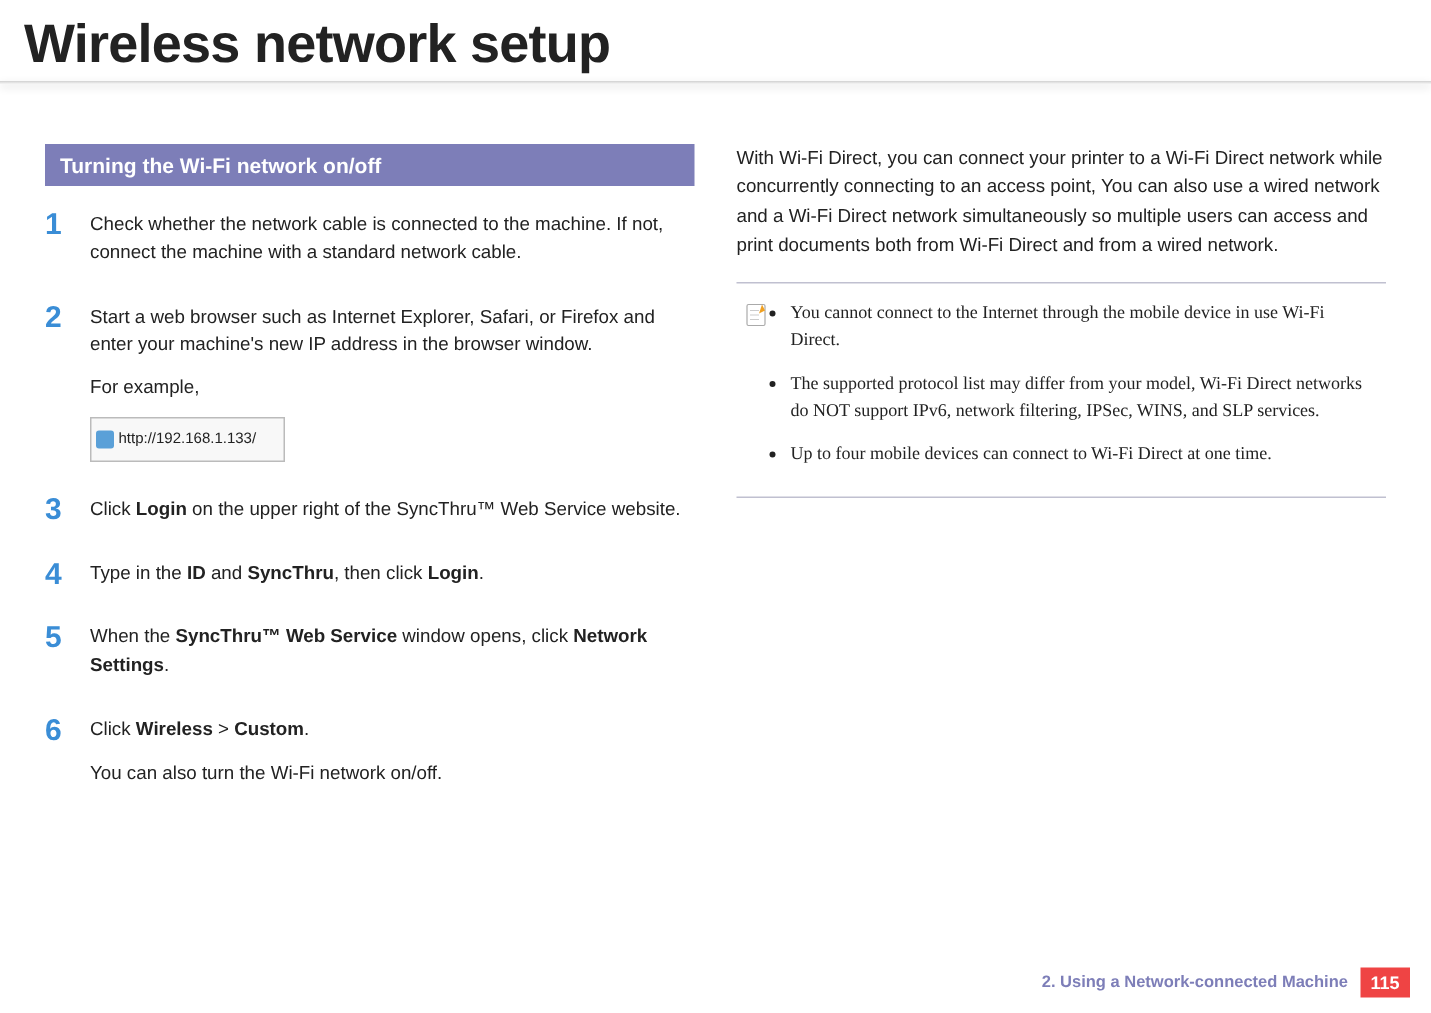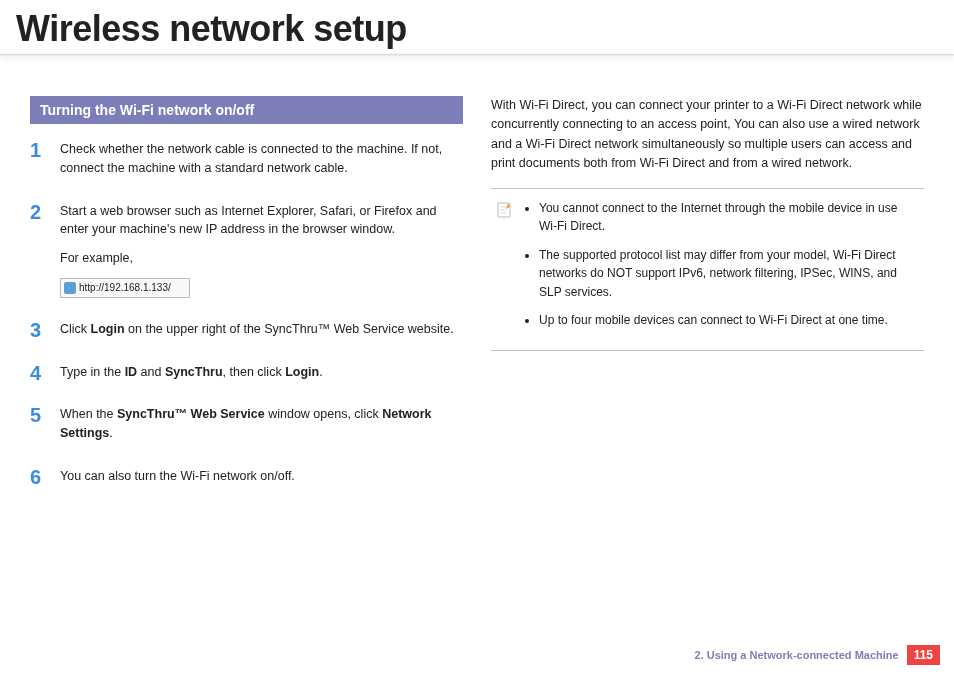--- a/index.html
+++ b/index.html
@@ -47,21 +47,21 @@
       flex-shrink: 0;
       line-height: 1.2;
       margin-top: -2px;
     }
     .step-body { flex: 1; font-size: 12.5px; line-height: 1.5; }
     .step-body p { margin-bottom: 10px; }
     .step-body ul { list-style: disc; margin-left: 18px; }
     .step-body li { margin-bottom: 6px; }
     .url-bar {
       width: 130px;
-      height: 20px;
+      height: 30px;
       border: 1px solid #bbb;
       background: #f8f8f8;
       display: flex;
       align-items: center;
       font-size: 10px;
       padding: 0 3px;
       margin-bottom: 8px;
     }
     .url-icon {
       width: 12px; height: 12px;
@@ -77,21 +77,21 @@
       padding: 10px 6px 10px 4px;
       display: flex;
       gap: 10px;
       margin-top: 14px;
     }
     .note-icon {
       width: 18px; height: 18px;
       flex-shrink: 0;
       margin-top: 2px;
     }
-    .note-list { list-style: disc; margin-left: 16px; font-size: 12px; line-height: 1.55; }
+    .note-list { list-style: disc; margin-left: 4px; font-size: 12px; line-height: 1.55; font-family: Liberation Serif, serif; }
     .note-list li { margin-bottom: 10px; }
     .footer {
       position: absolute;
       bottom: 10px;
       right: 14px;
       display: flex;
       align-items: center;
       gap: 8px;
     }
     .footer-text {
@@ -156,20 +156,21 @@
       <li class="step-item">
         <div class="step-num">5</div>
         <div class="step-body">
           <p><span>When the </span><b>SyncThru™ Web Service</b><span> window opens, click </span><b>Network Settings</b><span>.</span></p>
         </div>
       </li>
 
       <li class="step-item">
         <div class="step-num">6</div>
         <div class="step-body">
+          <p><span>Click </span><b>Wireless</b><span> &gt; </span><b>Custom</b><span>.</span></p>
           <p>You can also turn the Wi-Fi network on/off.</p>
         </div>
       </li>
 
     </ol>
   </div>
 
   <div class="col">
     <p class="body-text">With Wi-Fi Direct, you can connect your printer to a Wi-Fi Direct network while concurrently connecting to an access point, You can also use a wired network and a Wi-Fi Direct network simultaneously so multiple users can access and print documents both from Wi-Fi Direct and from a wired network.</p>
 

